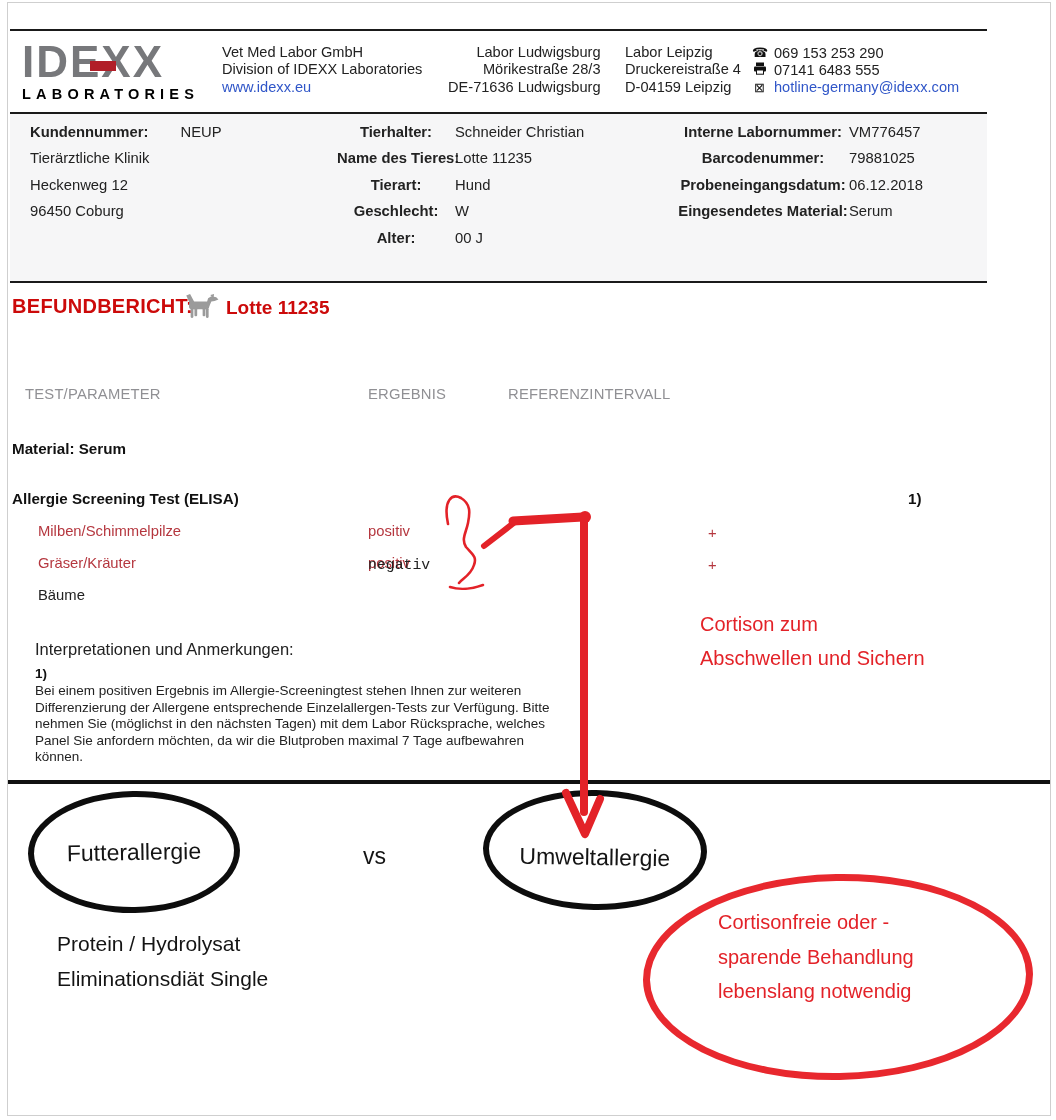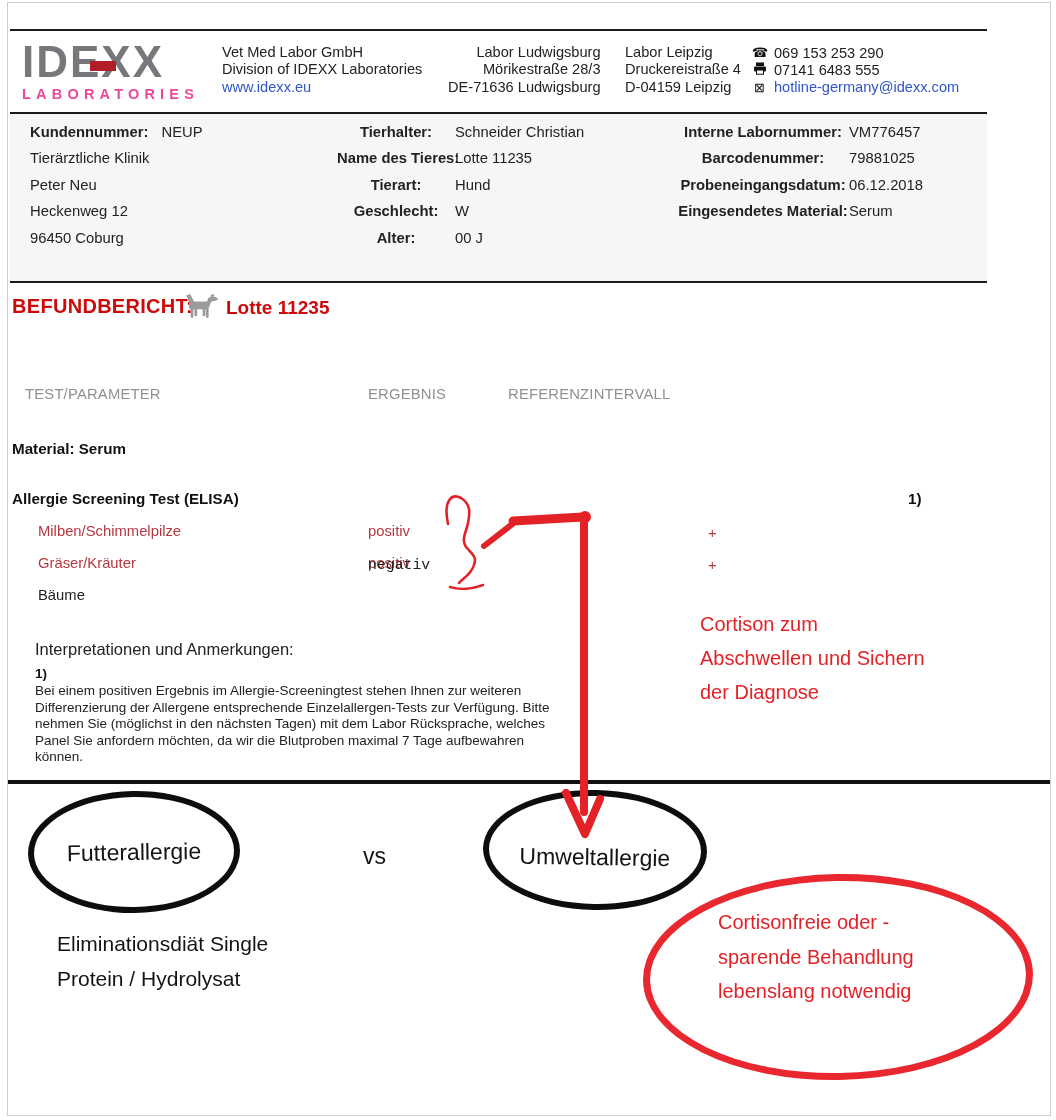--- a/index.html
+++ b/index.html
@@ -7,21 +7,21 @@
         font-family:"Liberation Sans",sans-serif;color:#222;overflow:hidden;}
   .page-border{position:absolute;left:7px;top:2px;width:1042px;height:1112px;
         border:1px solid #cfcfcf;pointer-events:none;}
   .rule{position:absolute;background:#1a1a1a;}
   .abs{position:absolute;}
 
   
   .logo-word{font-size:44px;font-weight:bold;color:#77787b;letter-spacing:2px;
              transform:scaleY(1.02);line-height:44px;}
   .logo-dash{position:absolute;left:68px;top:21px;width:26px;height:10px;background:#b11e28;}
-  .logo-sub{font-size:14.5px;font-weight:bold;color:#ec4899;letter-spacing:5.2px;margin-top:2px;}
+  .logo-sub{font-size:14.5px;font-weight:bold;color:#000000;letter-spacing:5.2px;margin-top:2px;}
   .hcol{font-size:14.6px;line-height:17.3px;color:#222;}
   .link{color:#3056c8;text-decoration:none;}
   .contact-row{display:flex;align-items:center;gap:7px;height:17.3px;font-size:14.6px;}
   .cicon{width:15px;text-align:center;color:#111;font-size:13px;}
 
   
   .infobox{position:absolute;left:10px;top:114px;width:977px;height:167px;background:#f6f6f7;}
   .ib-line{font-size:14.8px;line-height:26.4px;white-space:nowrap;}
   .ib-grid{display:grid;font-size:14.8px;line-height:26.4px;white-space:nowrap;}
   .b{font-weight:bold;text-align:center;}
@@ -98,24 +98,23 @@
       <a href="#" class="link">hotline-germany@idexx.com</a>
     </div>
   </div>
 
   <div class="infobox"></div>
   <div class="rule" style="left:10px;top:281px;width:977px;height:2px;"></div>
 
   <div class="abs" style="left:30px;top:119px;z-index:2;">
     <div class="ib-line">
       <span class="b">Kundennummer:</span>
-      <span style="margin-left:9px;">NEUP</span>
+      <span style="margin-left:28px;">NEUP</span>
     </div>
     <div class="ib-line">Tierärztliche Klinik</div>
-    <div class="ib-line">Peter Neu</div>
     <div class="ib-line">Heckenweg 12</div>
     <div class="ib-line">96450 Coburg</div>
   </div>
 
   <div class="abs ib-grid" style="left:337px;top:119px;grid-template-columns:118px auto;z-index:2;">
     <span class="b">Tierhalter:</span>
       <span>Schneider Christian</span>
     <span class="b">Name des Tieres:</span>
       <span>Lotte 11235</span>
     <span class="b">Tierart:</span>
@@ -174,36 +173,35 @@
   <div class="abs rowtxt" style="left:38px;top:587px;">Bäume</div>
   <div class="abs rowtxt" style="left:368px;top:557px;font-family:Liberation Mono, monospace;">negativ</div>
 
   <div class="abs interp-h" style="left:35px;top:640px;">Interpretationen und Anmerkungen:</div>
   <div class="abs fnote" style="left:35px;top:666px;">1)</div>
   <div class="abs para" style="left:35px;top:683px;">Bei einem positiven Ergebnis im Allergie-Screeningtest stehen Ihnen zur weiteren Differenzierung der Allergene entsprechende Einzelallergen-Tests zur Verfügung. Bitte nehmen Sie (möglichst in den nächsten Tagen) mit dem Labor Rücksprache, welches Panel Sie anfordern möchten, da wir die Blutproben maximal 7 Tage aufbewahren können.</div>
 
   <div class="abs hand-red" style="left:700px;top:607px;">
     <div>Cortison zum</div>
     <div>Abschwellen und Sichern</div>
-    <div>der Diagnose</div>
   </div>
 
   <div class="divider-thick"></div>
 
   <div class="ellipse e-black center" style="left:28px;top:791px;width:200px;height:110px;transform:rotate(-1deg);">
     <span class="bigword">Futterallergie</span>
   </div>
   <div class="abs bigword" style="left:363px;top:843px;">vs</div>
   <div class="ellipse e-black center" style="left:483px;top:790px;width:212px;height:108px;transform:rotate(1deg);">
     <span class="bigword" style="margin-top:14px;">Umweltallergie</span>
   </div>
 
   <div class="abs hand-black" style="left:57px;top:926px;">
+    <div>Protein / Hydrolysat</div>
     <div>Eliminationsdiät  Single</div>
-    <div>Protein / Hydrolysat</div>
   </div>
 
   <div class="ellipse e-red" style="left:643px;top:874px;width:376px;height:192px;transform:rotate(-1deg);"></div>
   <div class="abs hand-red" style="left:718px;top:905px;line-height:34.5px;">
     <div>Cortisonfreie oder -</div>
     <div>sparende Behandlung</div>
     <div>lebenslang notwendig</div>
   </div>
 
   <svg class="overlay" width="1056" height="1120" viewBox="0 0 1056 1120">

